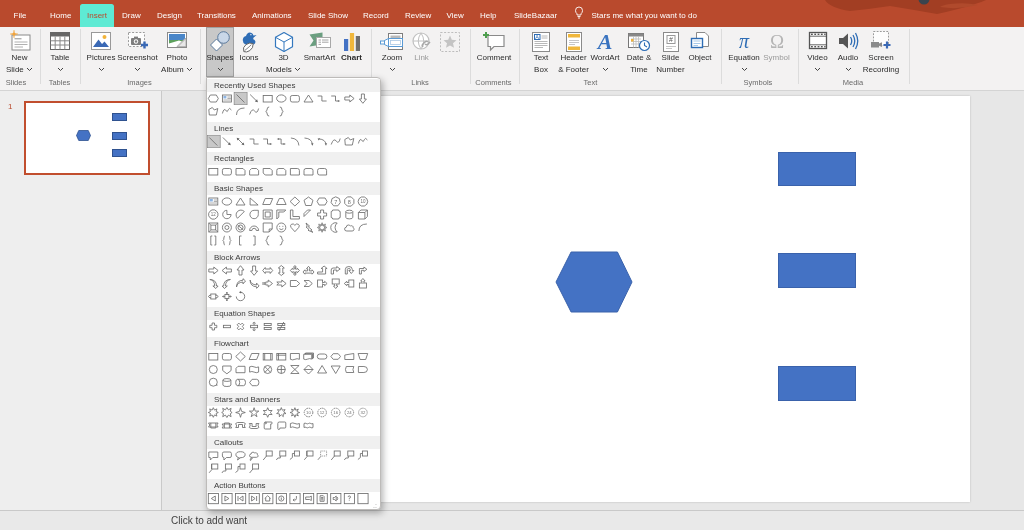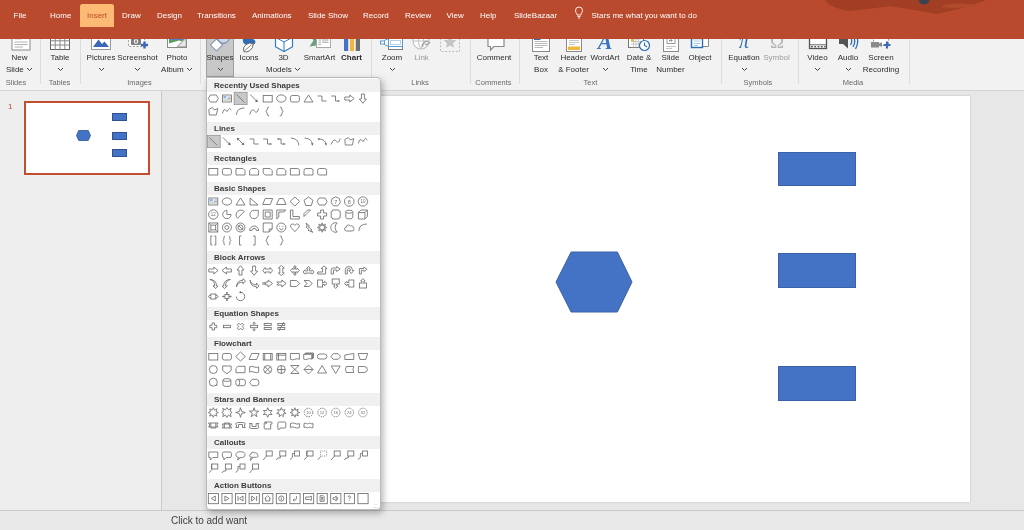--- a/index.html
+++ b/index.html
@@ -1,32 +1,32 @@
 <!DOCTYPE html>
 <html><head><meta charset="utf-8"><style>
 * { margin:0; padding:0; box-sizing:border-box; }
 html,body { width:1024px; height:530px; overflow:hidden; }
 body { font-family:"Liberation Sans", sans-serif; position:relative; background:#e7e7e7; }
-#titlebar { position:absolute; left:0; top:0; width:1024px; height:39px; background:#b94a2d; overflow:hidden; z-index:5; }
+#titlebar { position:absolute; left:0; top:0; width:1024px; height:27px; background:#b94a2d; overflow:hidden; z-index:5; }
 .menu { position:absolute; top:11px; color:#fff; font-size:8px; white-space:pre; }
-#instab { position:absolute; left:80px; top:4px; width:34px; height:23px; background:#fdba74; border-radius:2.5px 2.5px 0 0; font-size:8px; text-align:center; padding-top:7px; color:#b94a2d; }
+#instab { position:absolute; left:80px; top:4px; width:34px; height:23px; background:#5eead4; border-radius:2.5px 2.5px 0 0; font-size:8px; text-align:center; padding-top:7px; color:#b94a2d; }
 #ribbon { position:absolute; left:0; top:26px; width:1024px; height:65px; background:#f3f2f2; border-bottom:1px solid #d4d4d4; }
 .grplabel { position:absolute; top:52px; font-size:7.5px; color:#6a6a6a; text-align:center; }
 .sep { position:absolute; top:3px; height:55px; width:1px; background:#dcdcdc; }
 .btnlabel { position:absolute; font-size:8px; color:#2b2b2b; text-align:center; line-height:10px; white-space:pre; }
 #main { position:absolute; left:0; top:91px; width:1024px; height:419px; background:#e7e7e7; }
 #thumbs { position:absolute; left:0; top:0; width:162px; height:419px; background:#eeeeee; border-right:1px solid #c9c9c9; }
 #thumbnum { position:absolute; left:8px; top:11px; color:#b94a2d; font-size:8px; }
 #thumbbox { position:absolute; left:24px; top:10px; width:126px; height:74px; background:#fff; border:2px solid #c14e2e; }
 #slide { position:absolute; left:248px; top:5px; width:722px; height:406px; background:#fff; box-shadow:0 0 2px rgba(0,0,0,0.2); }
 .shp { position:absolute; background:#4472c4; border:1px solid #3a62ab; }
 #notes { position:absolute; left:0; top:510px; width:1024px; height:20px; background:#e9e9e9; border-top:1px solid #c9c9c9; }
 #notes span { position:absolute; left:171px; top:4px; font-size:10px; color:#404040; }
 #dropdown { position:absolute; left:206px; top:77px; width:175px; height:433px; background:#fff; border:1px solid #bdbbb9; box-shadow:2px 3px 7px rgba(0,0,0,0.3); border-radius:0 4px 4px 4px; padding-top:1px; }
-.ddhead { position:relative; height:13px; background:#f0f0f0; font-size:8px; font-weight:bold; color:#3b3b3b; padding-left:7px; line-height:13px; margin-top:0; }
+.ddhead { position:relative; height:13px; background:#f0f0f0; font-size:8px; font-weight:normal; color:#3b3b3b; padding-left:7px; line-height:13px; margin-top:0; }
 .ddhead.gap { margin-top:4px; }
 .ddrow { position:relative; height:13px; padding-left:0px; }
 .ddrow svg { display:block; }
 #ddgrip { position:absolute; right:3px; bottom:0px; font-size:7px; color:#999; }
 </style></head>
 <body>
 <svg width="0" height="0" style="position:absolute">
     <defs>
       <g id="hex6">
         <path d="M3 2.5 H9 L11 6 L9 9.5 H3 L1 6 Z" stroke="#6e6e6e" fill="#fff" stroke-width="0.85"></path>

